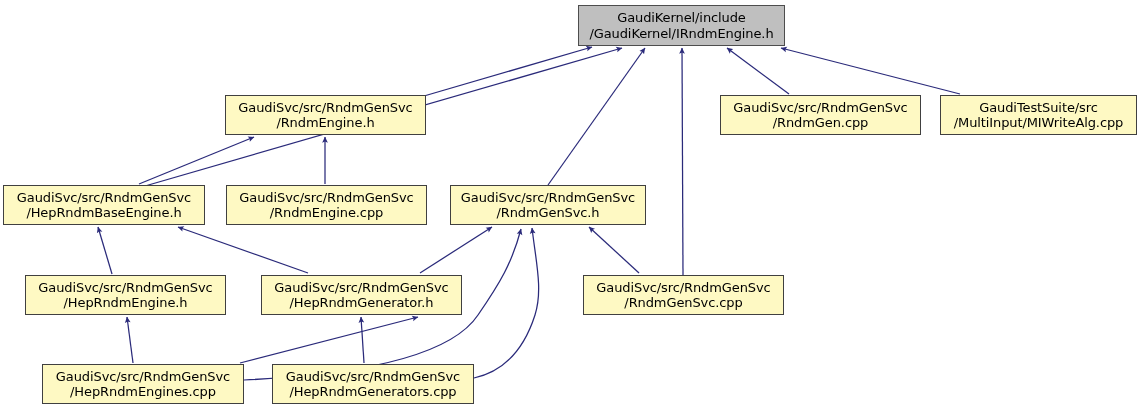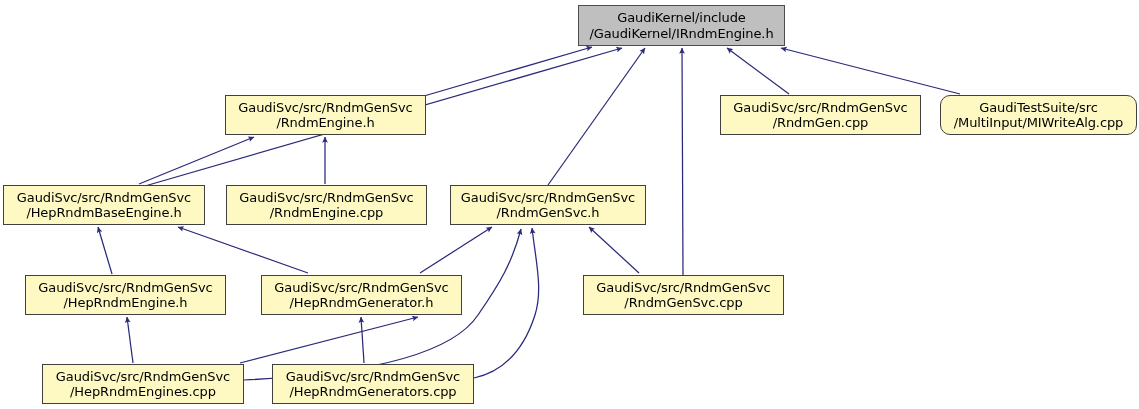--- a/index.html
+++ b/index.html
@@ -77,21 +77,21 @@
       <path d="M 474,378 C 510,370 527,340 535,315 C 543,290 536,262 532,228" fill="none" stroke="#2a2a7a" stroke-width="1.25" marker-end="url(#arrow)"></path>
       <path d="M 244,380 C 330,376 446,363 478,315 C 500,283 512,263 521,229" fill="none" stroke="#2a2a7a" stroke-width="1.25" marker-end="url(#arrow)"></path>
       <path d="M 639,273 L 589,227" fill="none" stroke="#2a2a7a" stroke-width="1.25" marker-end="url(#arrow)"></path>
     </svg>
 <div class="node root" style="left: 578px; top: 5px; width: 207px; height: 41px;"><span class="node-label">GaudiKernel/include
 /GaudiKernel/IRndmEngine.h</span></div>
     <div class="node" style="left: 225px; top: 95px; width: 201px; height: 40px;"><span class="node-label">GaudiSvc/src/RndmGenSvc
 /RndmEngine.h</span></div>
     <div class="node" style="left: 720px; top: 95px; width: 201px; height: 40px;"><span class="node-label">GaudiSvc/src/RndmGenSvc
 /RndmGen.cpp</span></div>
-    <div class="node" style="left: 940px; top: 95px; width: 197px; height: 40px; border-radius: 10px;"><span class="node-label">GaudiTestSuite/src
+    <div class="node" style="left: 940px; top: 95px; width: 197px; height: 40px;"><span class="node-label">GaudiTestSuite/src
 /MultiInput/MIWriteAlg.cpp</span></div>
     <div class="node" style="left: 3px; top: 185px; width: 202px; height: 40px;"><span class="node-label">GaudiSvc/src/RndmGenSvc
 /HepRndmBaseEngine.h</span></div>
     <div class="node" style="left: 226px; top: 185px; width: 201px; height: 40px;"><span class="node-label">GaudiSvc/src/RndmGenSvc
 /RndmEngine.cpp</span></div>
     <div class="node" style="left: 450px; top: 185px; width: 196px; height: 40px;"><span class="node-label">GaudiSvc/src/RndmGenSvc
 /RndmGenSvc.h</span></div>
     <div class="node" style="left: 25px; top: 275px; width: 201px; height: 40px;"><span class="node-label">GaudiSvc/src/RndmGenSvc
 /HepRndmEngine.h</span></div>
     <div class="node" style="left: 261px; top: 275px; width: 201px; height: 40px;"><span class="node-label">GaudiSvc/src/RndmGenSvc

